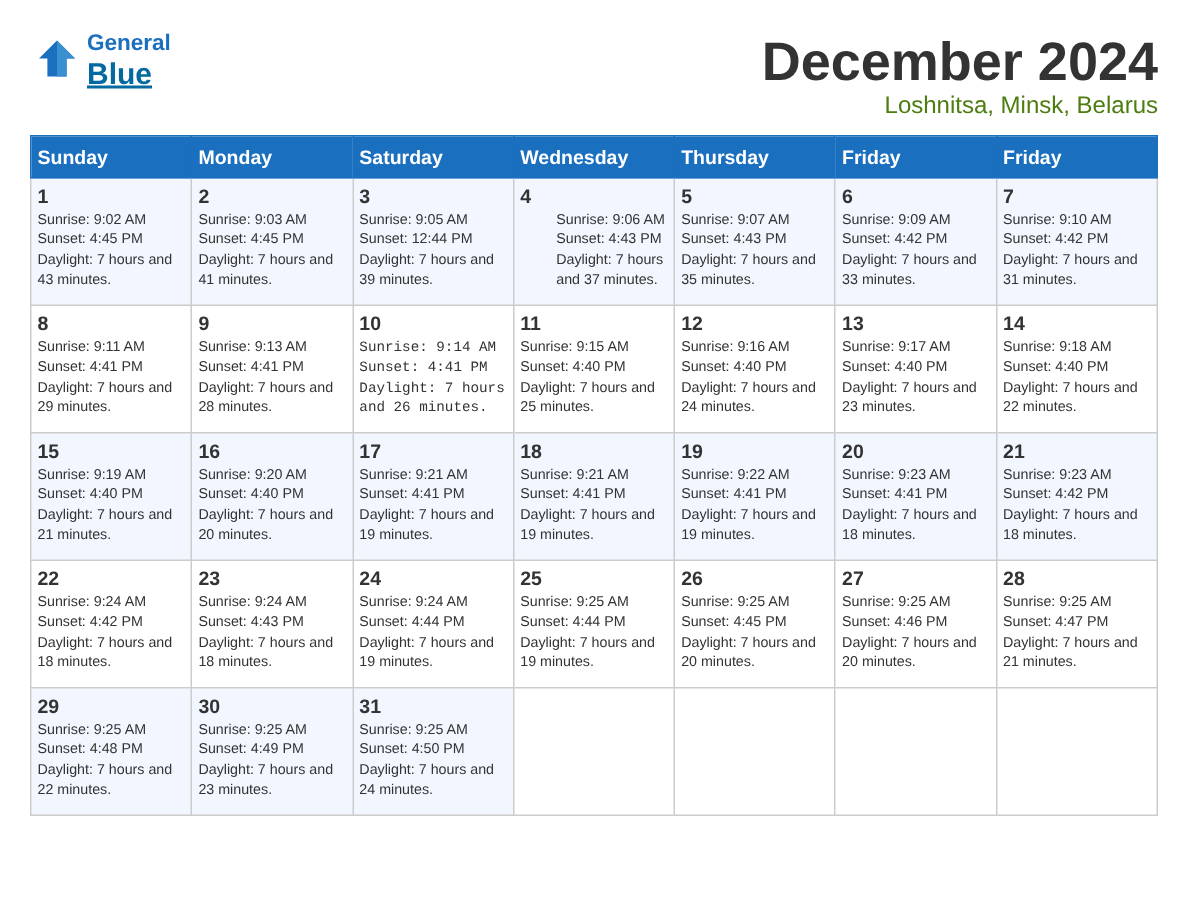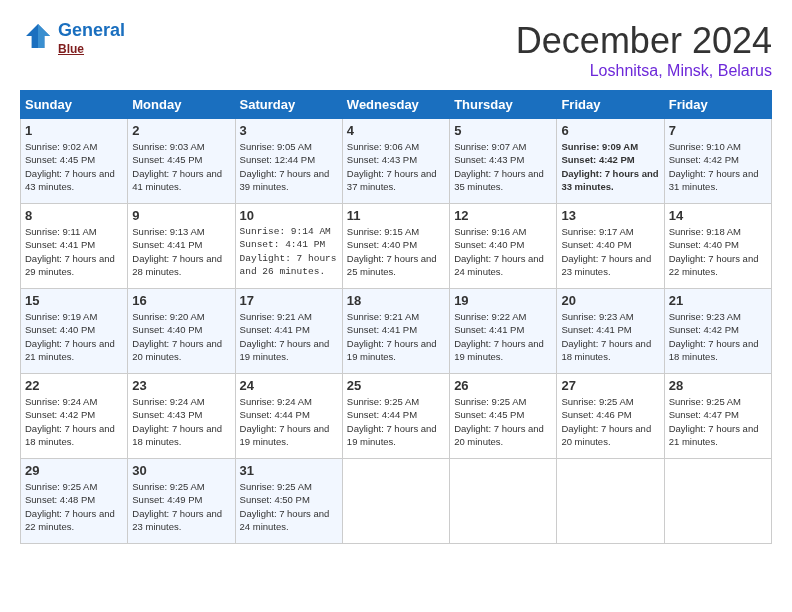--- a/index.html
+++ b/index.html
@@ -14,44 +14,44 @@
       display: flex;
       justify-content: space-between;
       align-items: flex-start;
       margin-bottom: 10px;
     }
     .logo {
       display: flex;
       align-items: center;
     }
     .logo-text {
-      font-size: 18px;
+      font-size: 15px;
       font-weight: bold;
       color: #333;
       line-height: 1.2;
     }
     .logo-text span {
       color: #1a6fbf;
     }
     .logo-icon {
       width: 32px;
       height: 32px;
       margin-left: 2px;
     }
     .title-block {
       text-align: right;
     }
     .month-title {
       font-size: 36px;
-      font-weight: normal;
+      font-weight: bold;
       color: #333;
     }
     .location-title {
       font-size: 16px;
-      color: #6d28d9;
+      color: #4d7c0f;
     }
     table {
       width: 100%;
       border-collapse: collapse;
       table-layout: fixed;
       border-radius: 11px;
     }
     thead tr th {
       background-color: #1a6fbf;
       color: white;
@@ -94,21 +94,21 @@
   <div class="logo">
     <div>
       <svg class="logo-icon" viewBox="0 0 40 40">
         <rect x="0" y="0" width="40" height="40" fill="white"></rect>
         <polygon points="20,5 35,20 28,20 28,35 12,35 12,20 5,20" fill="#1a6fbf"></polygon>
         <polygon points="20,5 35,20 28,20 28,35 20,35 20,5" fill="#3a8fd0"></polygon>
       </svg>
     </div>
     <div style="margin-left:4px;">
       <div class="logo-text"><span>General</span></div>
-      <div class="logo-text" style="color:#7f1d1d;font-size:12px;text-decoration:underline;">Blue</div>
+      <div class="logo-text" style="color:#0369a1;font-size:20px;text-decoration:underline;">Blue</div>
     </div>
   </div>
   <div class="title-block">
     <div class="month-title">December 2024</div>
     <div class="location-title">Loshnitsa, Minsk, Belarus</div>
   </div>
 </div>
 
 <table>
   <thead>
@@ -137,33 +137,33 @@
 Daylight: 7 hours and 41 minutes.</div>
         </td>
         <td>
           <div class="day-num">3</div>
           <div class="day-info" style="white-space: pre-line;">Sunrise: 9:05 AM
 Sunset: 12:44 PM
 Daylight: 7 hours and 39 minutes.</div>
         </td>
         <td>
           <div class="day-num">4</div>
-          <div class="day-info" style="white-space: pre-line;">Sunrise: 9:06 AM
+          <div class="day-info" style="white-space: pre-line; margin-left: 24px;">Sunrise: 9:06 AM
 Sunset: 4:43 PM
 Daylight: 7 hours and 37 minutes.</div>
         </td>
         <td>
           <div class="day-num">5</div>
           <div class="day-info" style="white-space: pre-line;">Sunrise: 9:07 AM
 Sunset: 4:43 PM
 Daylight: 7 hours and 35 minutes.</div>
         </td>
         <td>
           <div class="day-num">6</div>
-          <div class="day-info" style="white-space: pre-line; font-weight: bold;">Sunrise: 9:09 AM
+          <div class="day-info" style="white-space: pre-line;">Sunrise: 9:09 AM
 Sunset: 4:42 PM
 Daylight: 7 hours and 33 minutes.</div>
         </td>
         <td>
           <div class="day-num">7</div>
           <div class="day-info" style="white-space: pre-line;">Sunrise: 9:10 AM
 Sunset: 4:42 PM
 Daylight: 7 hours and 31 minutes.</div>
         </td>
       </tr>

